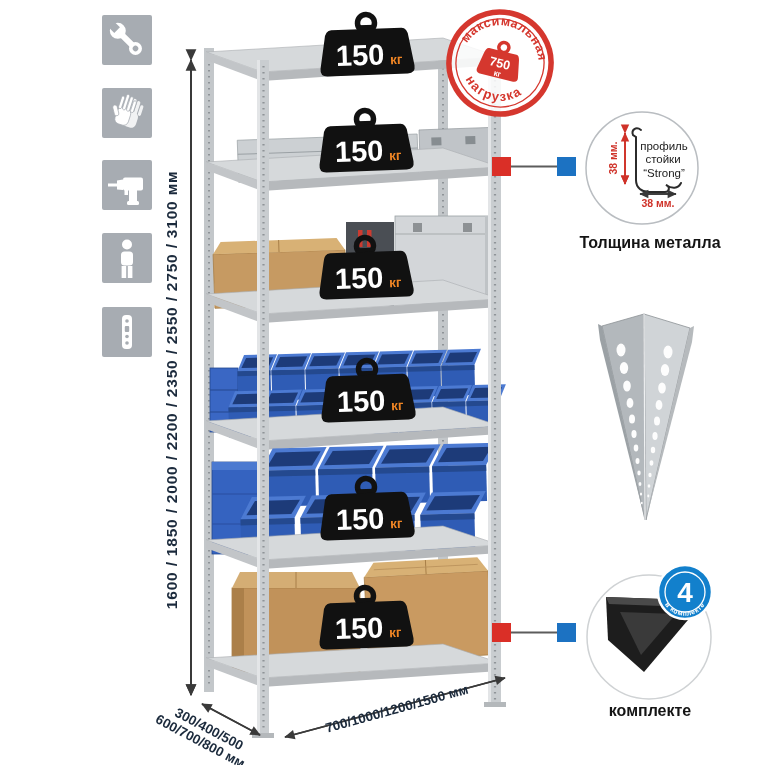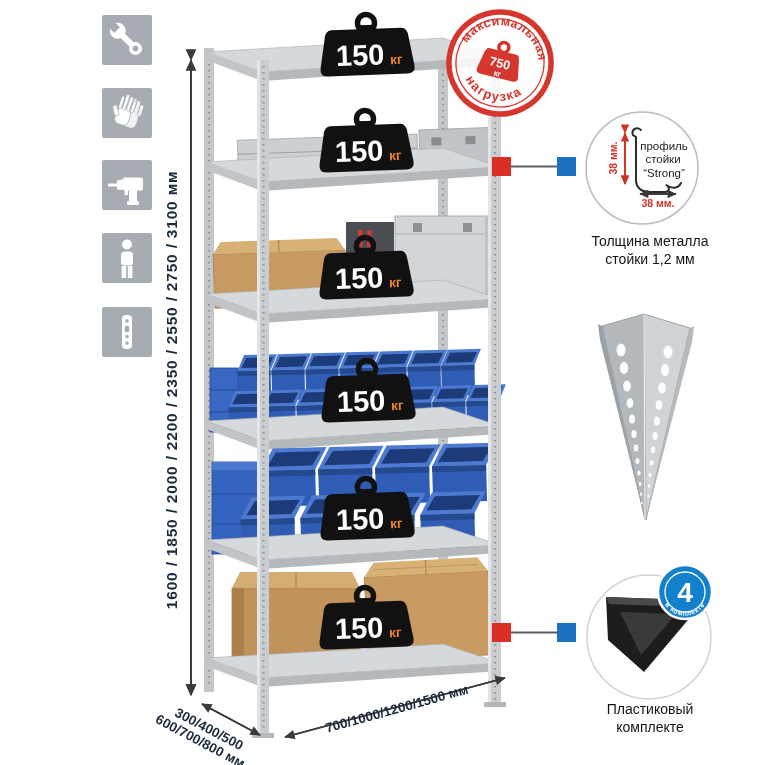--- a/index.html
+++ b/index.html
@@ -1,22 +1,22 @@
 <!DOCTYPE html>
 <html><head>
 <meta charset="utf-8">
 <style>
   html,body{margin:0;padding:0;background:#f2f2f2;}
   .canvas{position:relative;width:765px;height:765px;background:#ffffff;overflow:hidden;
           font-family:"Liberation Sans",sans-serif;}
   .scene{position:absolute;left:0;top:0;}
   .sidebar{position:absolute;left:102px;top:15px;width:50px;}
   .icon-tile{position:absolute;left:0;width:50px;height:50px;background:#a7acb2;border-radius:2px;}
-  .caption{position:absolute;text-align:center;font-weight:normal;color:#141414;
-           font-size:14px;line-height:1.28;}
+  .caption{position:absolute;text-align:center;font-weight:bold;color:#141414;
+           font-size:16px;line-height:1.28;}
   .caption span{display:block;}
   #cap-profile{left:565px;top:233px;width:170px;}
   #cap-foot{left:570px;top:701px;width:160px;}
   svg text{font-family:"Liberation Sans",sans-serif;}
 </style>
 </head>
 <body>
 
 <div class="canvas">
 
@@ -387,20 +387,18 @@
         <circle cx="25" cy="14" r="1.8" fill="#a7acb2"></circle>
         <rect x="22.8" y="19" width="4.4" height="6" rx="1" fill="#a7acb2"></rect>
         <circle cx="25" cy="29.5" r="1.8" fill="#a7acb2"></circle>
         <circle cx="25" cy="36" r="1.8" fill="#a7acb2"></circle>
       </svg>
     </div>
   </div>
 
   <div class="caption" id="cap-profile">
     <span>Толщина металла</span>
-    <span>стойки 1,2 мм</span>
   </div>
   <div class="caption" id="cap-foot">
-    <span>Пластиковый</span>
     <span>комплекте</span>
   </div>
 
 </div>
 
 </body></html>

